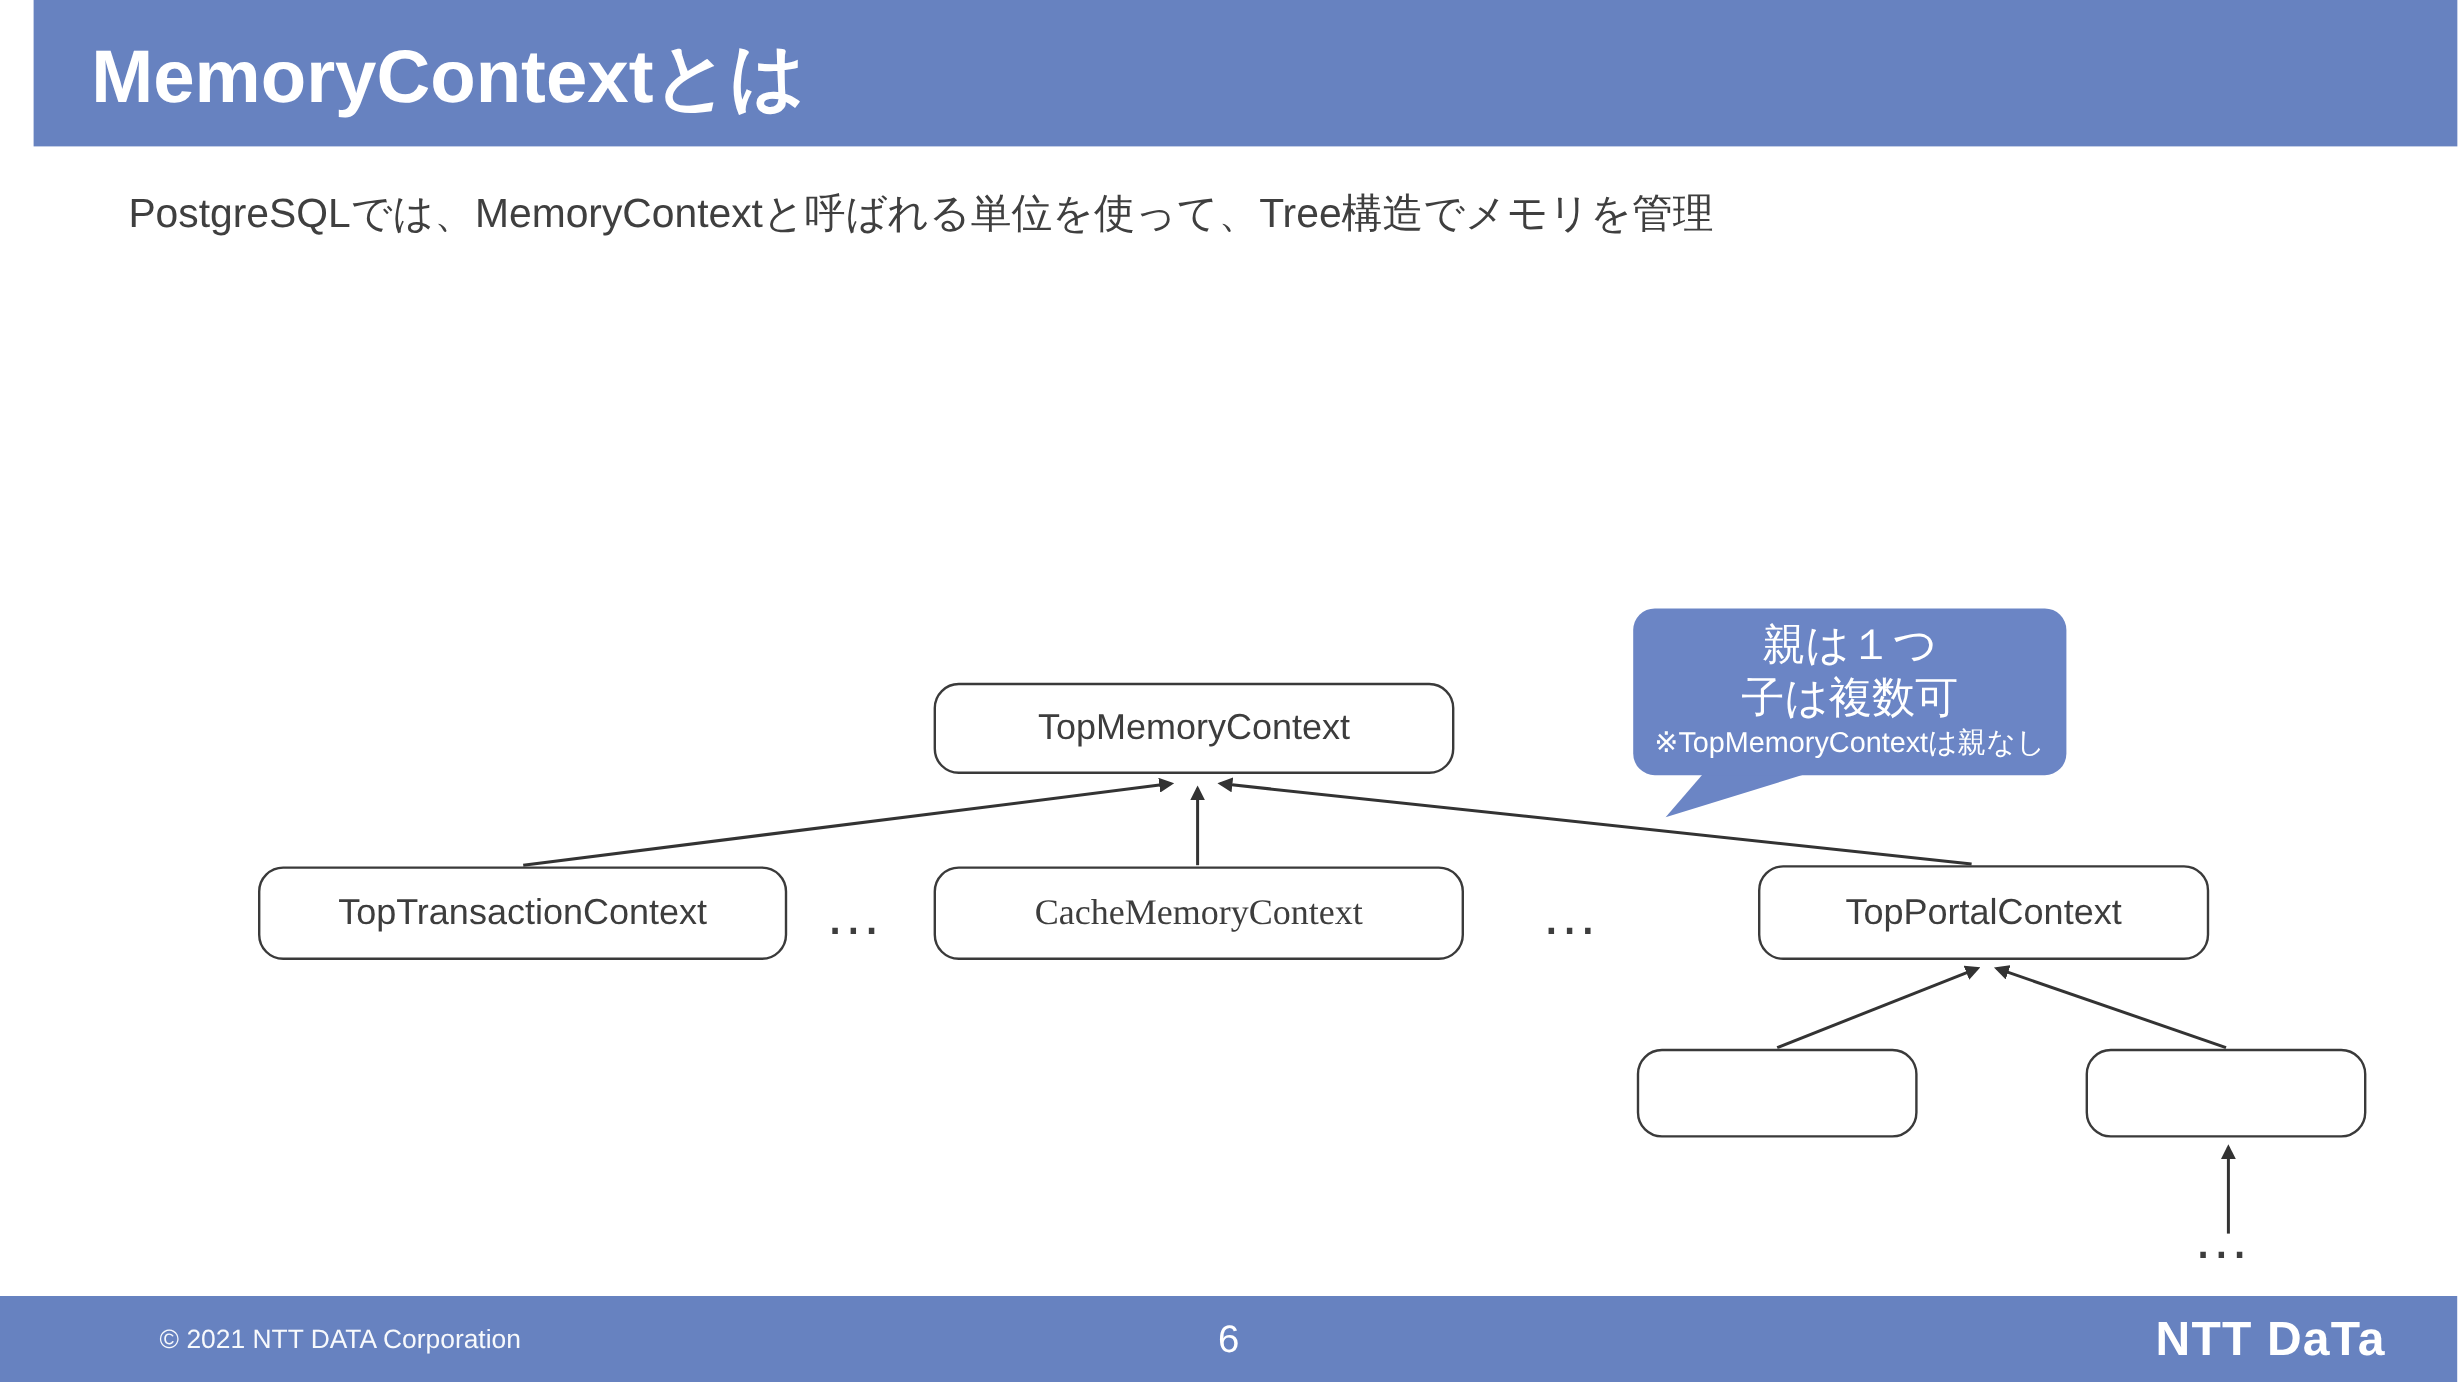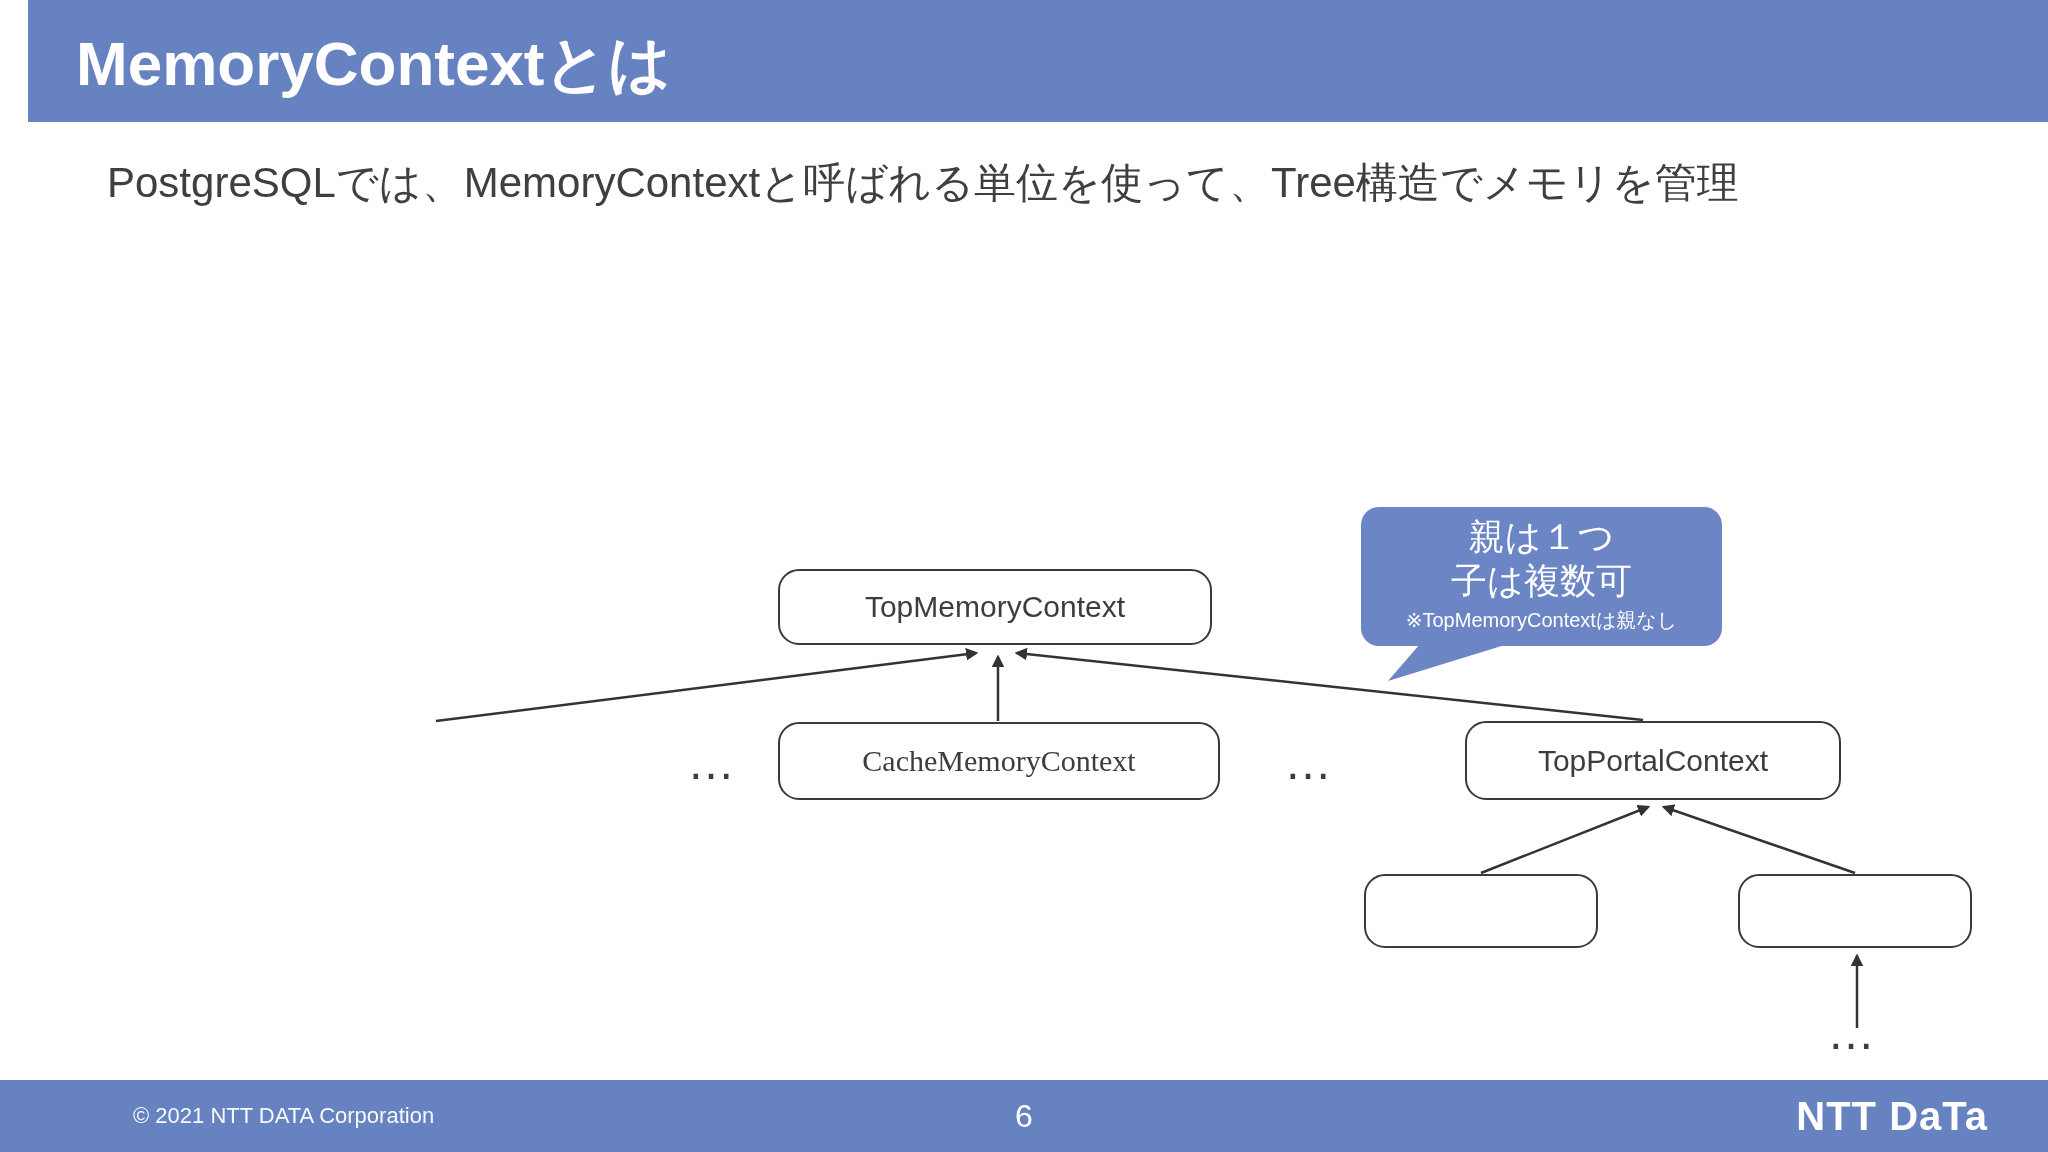--- a/index.html
+++ b/index.html
@@ -29,21 +29,21 @@
     font-weight: bold;
     color: #ffffff;
     letter-spacing: 0px;
   }
 
   
   .lead {
     position: absolute;
     left: 107px;
     top: 155px;
-    font-size: 42px;
+    font-size: 34px;
     color: #3f3f3f;
   }
 
   
   .node {
     position: absolute;
     border: 2.5px solid #3a3a3a;
     border-radius: 21px;
     background: #ffffff;
     display: flex;
@@ -89,21 +89,21 @@
     border-radius: 18px;
     color: #ffffff;
     display: flex;
     flex-direction: column;
     align-items: center;
     justify-content: center;
     box-sizing: border-box;
     padding-bottom: 4px;
   }
   .callout .big { font-size: 36px; line-height: 44px; }
-  .callout .note { font-size: 20px; line-height: 30px; margin-top: 2px; }
+  .callout .note { font-size: 24px; line-height: 30px; margin-top: 2px; }
 
   
   .footer {
     position: absolute;
     left: 0; bottom: 0;
     width: 100%; height: 72px;
     background: #6782c0;
   }
   .footer .copyright {
     position: absolute;
@@ -154,20 +154,23 @@
       <line x1="1481" y1="873" x2="1648" y2="807" marker-end="url(#arrow)"></line>
       <line x1="1855" y1="873" x2="1664" y2="807" marker-end="url(#arrow)"></line>
       <line x1="1857" y1="1028" x2="1857" y2="956" marker-end="url(#arrow)"></line>
     </g>
     <polygon points="1420,644 1508,644 1388,681" fill="#6b85c5"></polygon>
   </svg>
 
   <div class="node node-top">
     <span>TopMemoryContext</span>
   </div>
+  <div class="node node-txn">
+    <span>TopTransactionContext</span>
+  </div>
   <div class="node node-cache">
     <span>CacheMemoryContext</span>
   </div>
   <div class="node node-portal">
     <span>TopPortalContext</span>
   </div>
   <div class="node node-child-left">
     <span></span>
   </div>
   <div class="node node-child-right">

